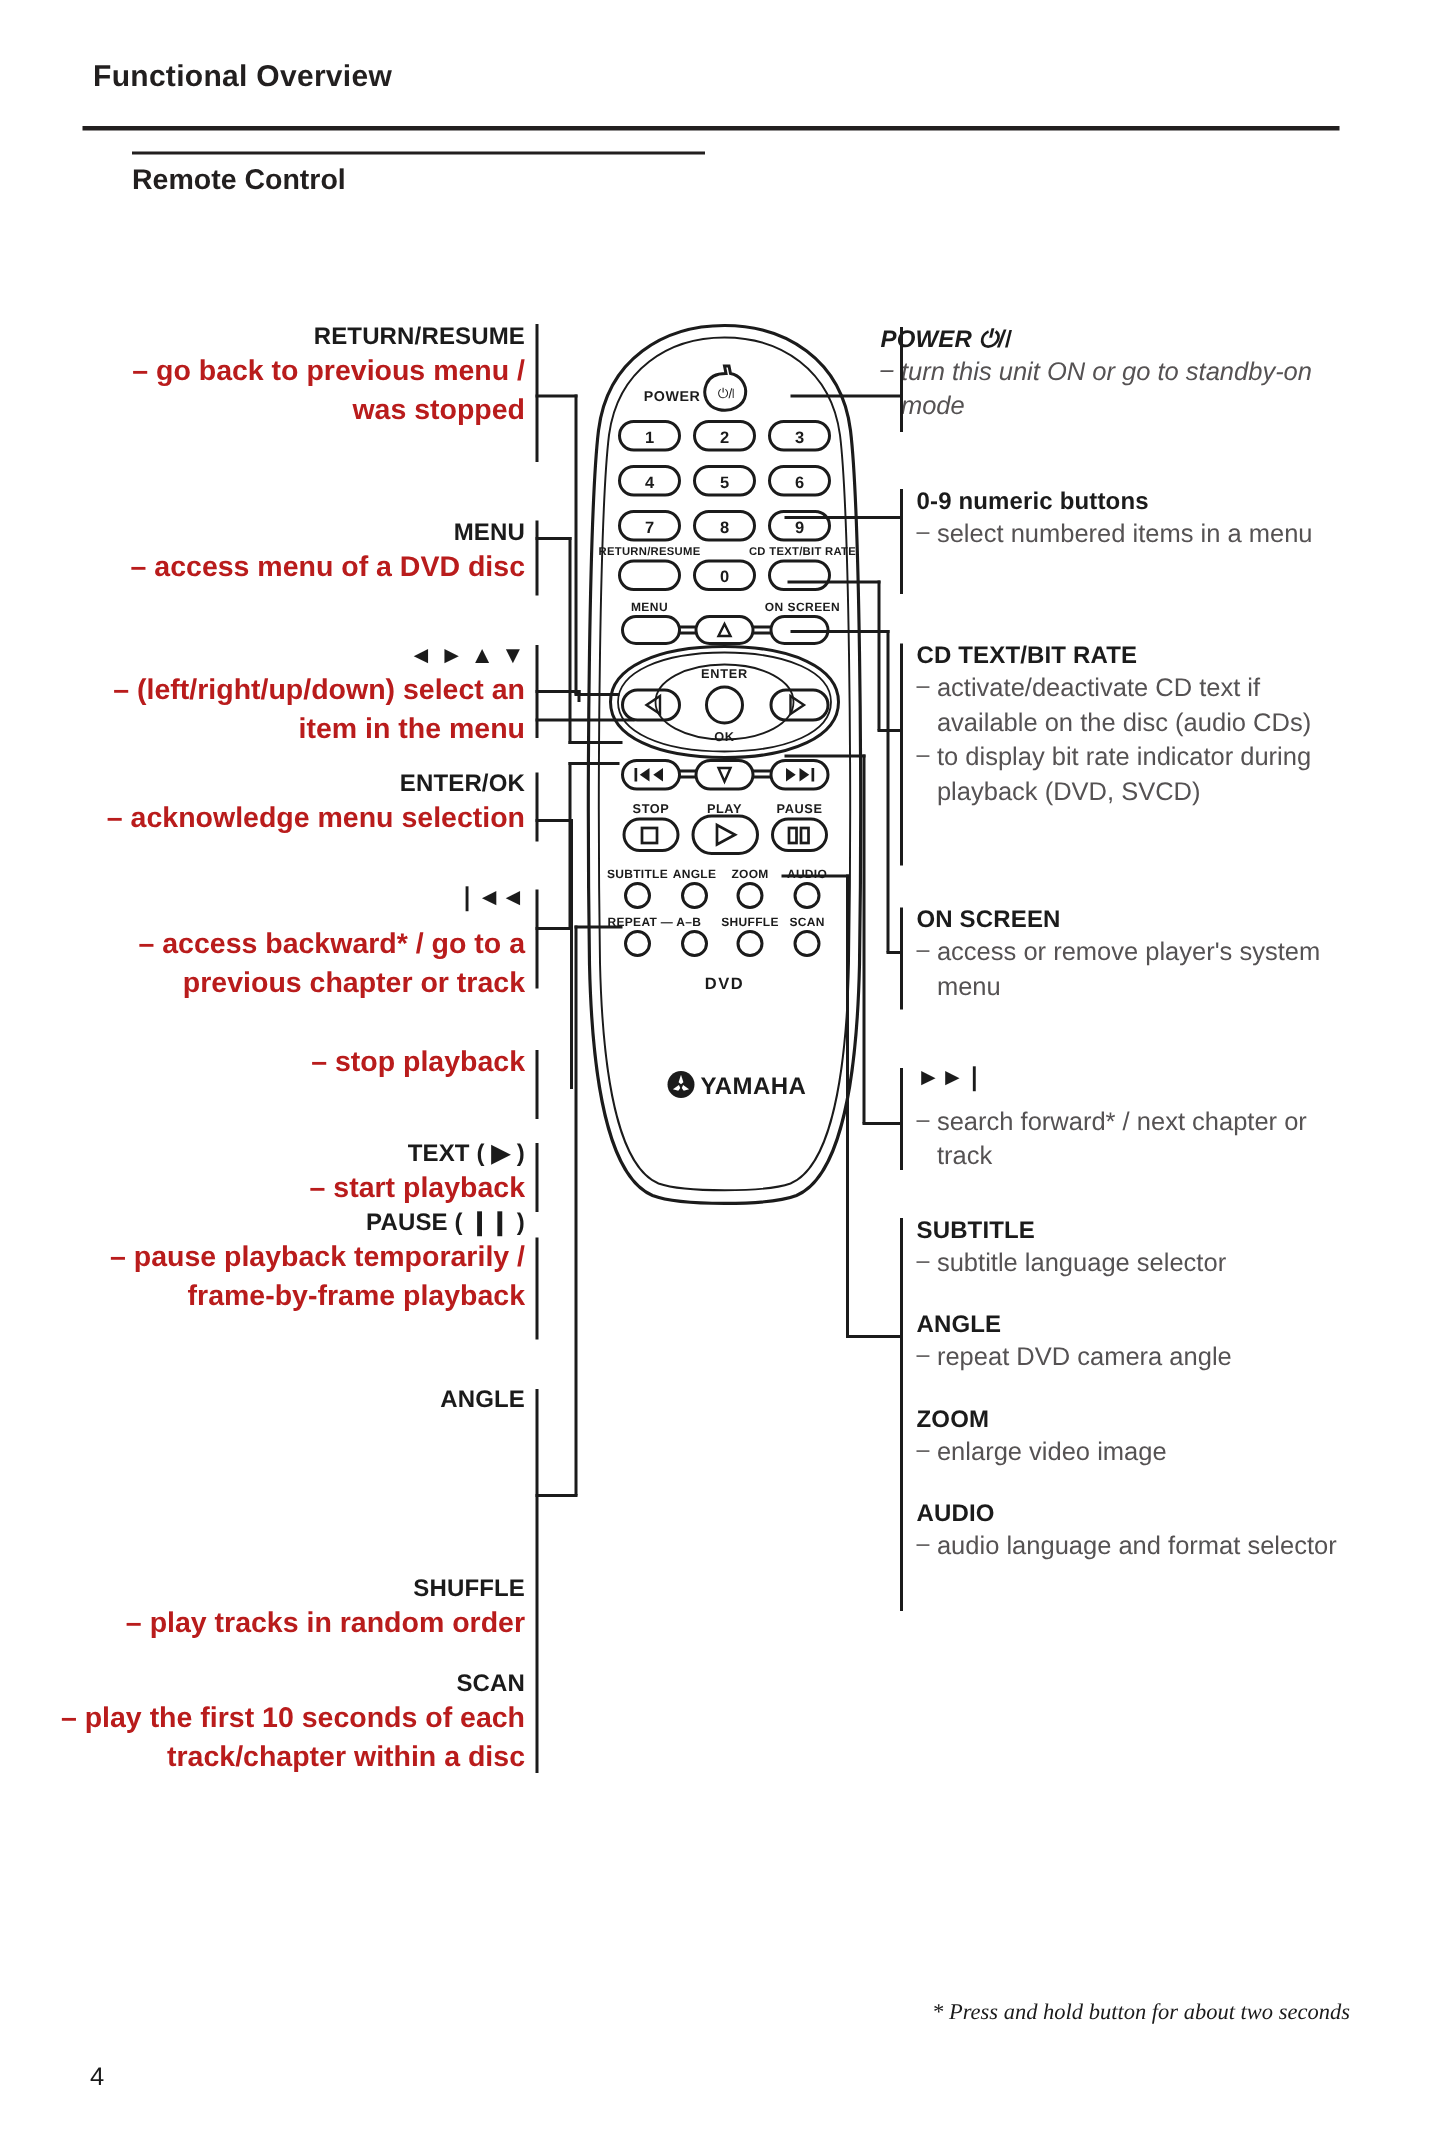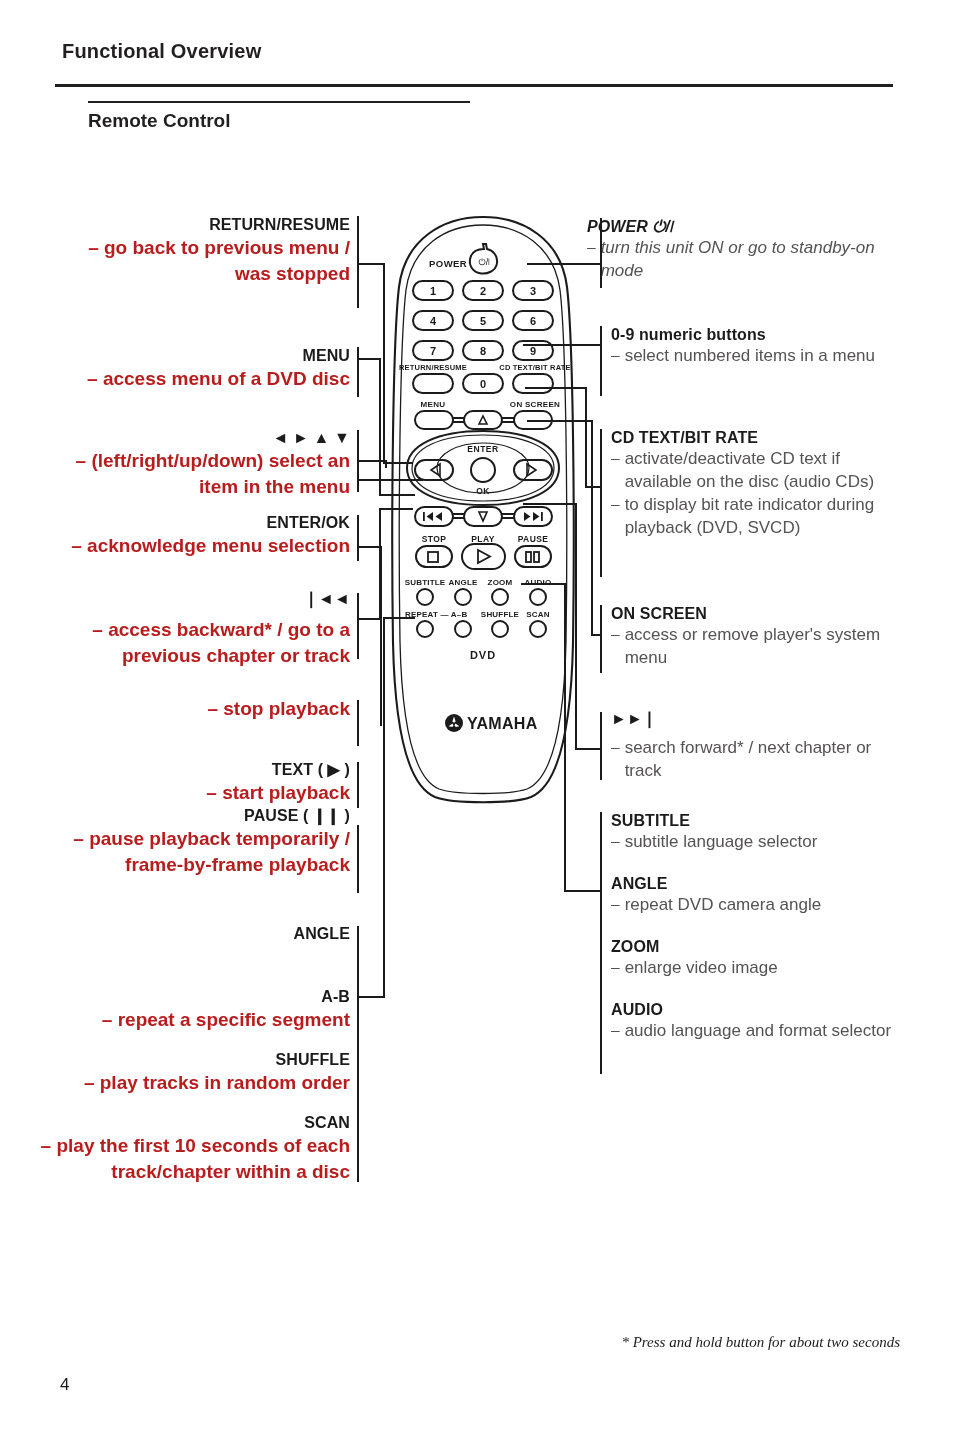--- a/index.html
+++ b/index.html
@@ -118,24 +118,20 @@
   <div class="callout left" style="left:40px; top:805px; width:310px;">
     <span class="hd">PAUSE ( ❙❙ )</span>
     <span class="ln">– pause playback temporarily /</span>
     <span class="ln">frame-by-frame playback</span>
   </div>
 
   <div class="callout left" style="left:30px; top:923px; width:320px;">
     <span class="hd">ANGLE</span>
   </div>
 
-  <div class="callout left" style="left:30px; top:986px; width:320px;">
-    <span class="hd">A-B</span>
-    <span class="ln">– repeat a specific segment</span>
-  </div>
 
   <div class="callout left" style="left:30px; top:1049px; width:320px;">
     <span class="hd">SHUFFLE</span>
     <span class="ln">– play tracks in random order</span>
   </div>
 
   <div class="callout left" style="left:20px; top:1112px; width:330px;">
     <span class="hd">SCAN</span>
     <span class="ln">– play the first 10 seconds of each</span>
     <span class="ln">track/chapter within a disc</span>

